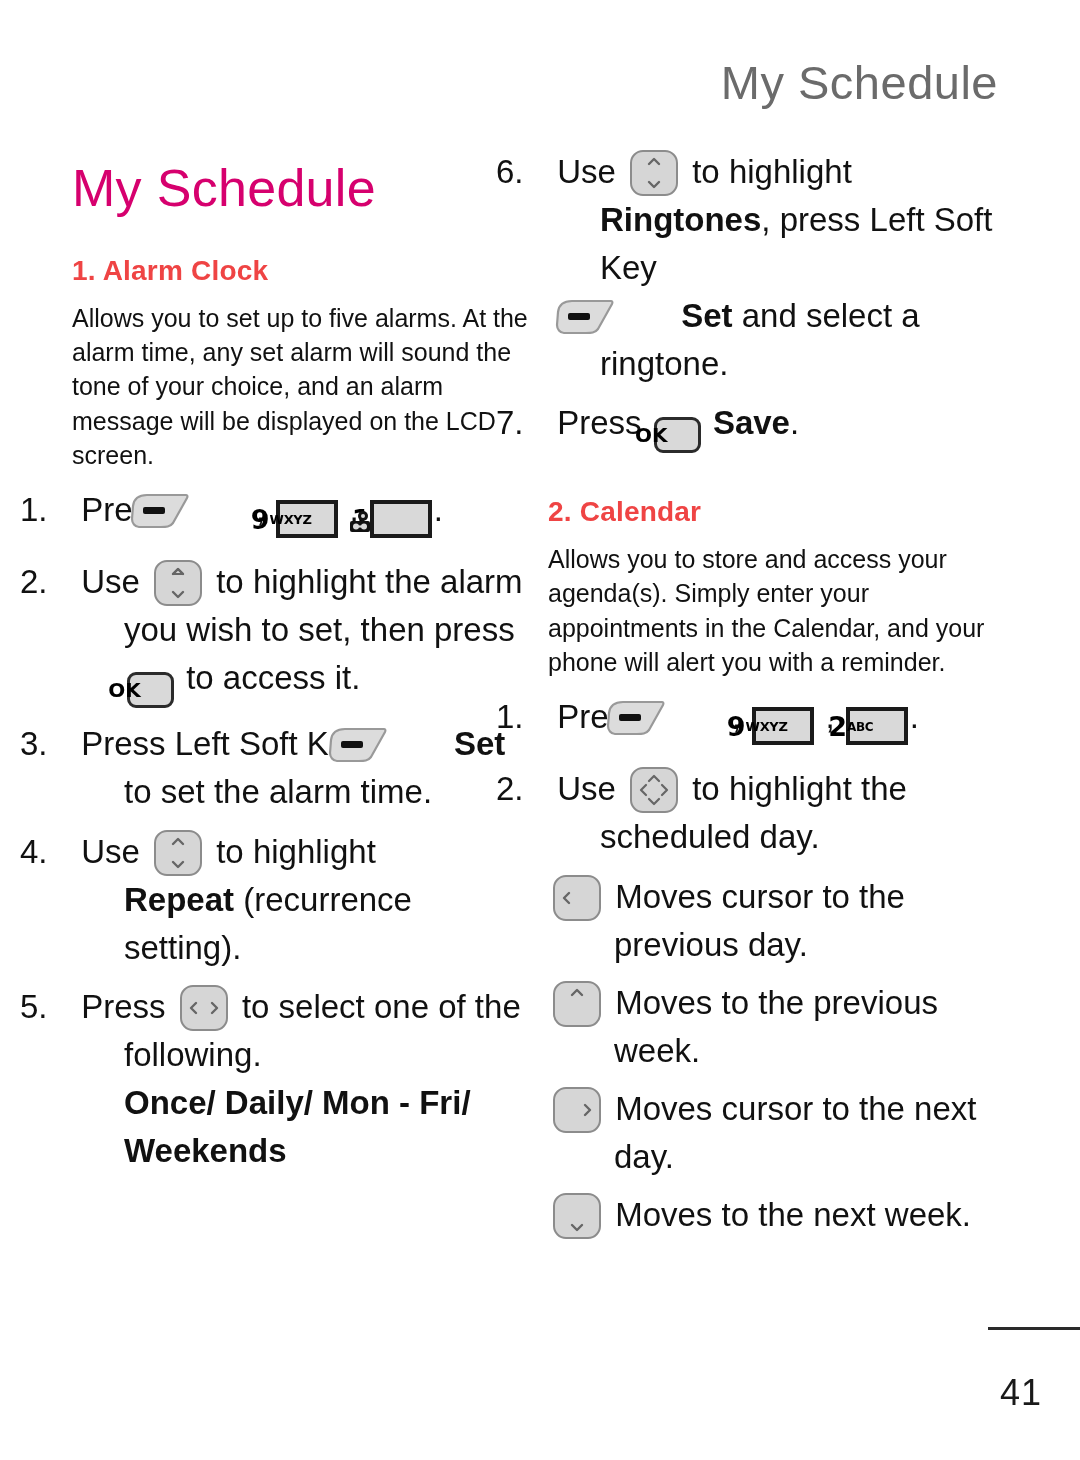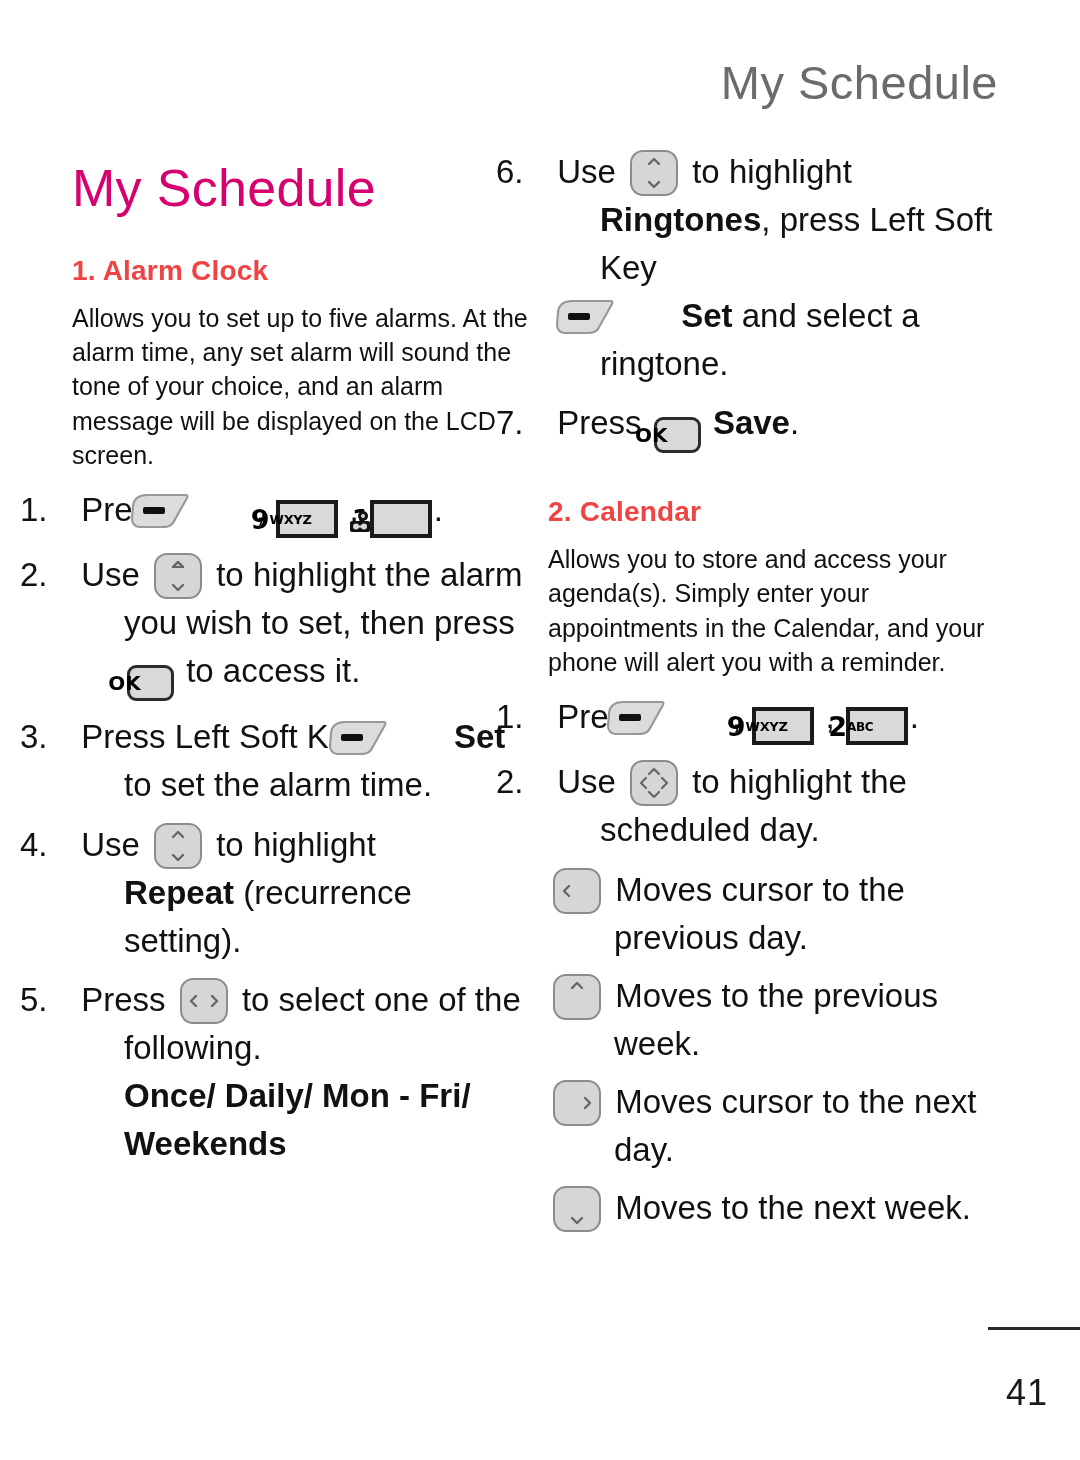--- a/index.html
+++ b/index.html
@@ -94,21 +94,21 @@
   .key-num {
     width: 62px;
     height: 38px;
     border: 4px solid #1a1a1a;
     background: #d9d9d9;
     box-sizing: border-box;
     line-height: 30px;
     text-align: center;
     white-space: nowrap;
     vertical-align: -9px;
-    margin: 1px 2px;
+    margin: 8px 2px;
   }
   .key-num .digit {
     font-family: "DejaVu Sans", sans-serif;
     font-weight: 700;
     font-size: 27px;
     color: #000;
     vertical-align: 1px;
   }
   .key-num .letters {
     font-family: "DejaVu Sans", sans-serif;
@@ -172,21 +172,21 @@
     position: absolute;
     left: 988px;
     right: 0;
     top: 1327px;
     height: 3px;
     background: #2a2a2a;
   }
   .page-number {
     position: absolute;
     top: 1372px;
-    right: 32px;
+    right: 38px;
     font-size: 36px;
     color: #1a1a1a;
     letter-spacing: 1px;
     margin-left: 20px;
   }
 </style>
 </head>
 <body>
 
 <div class="running-header">My Schedule</div>

